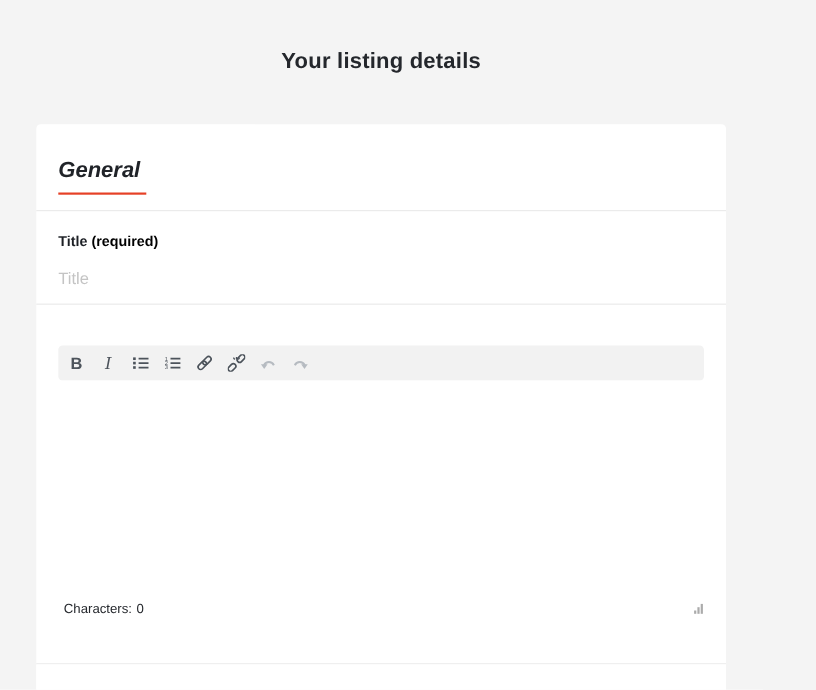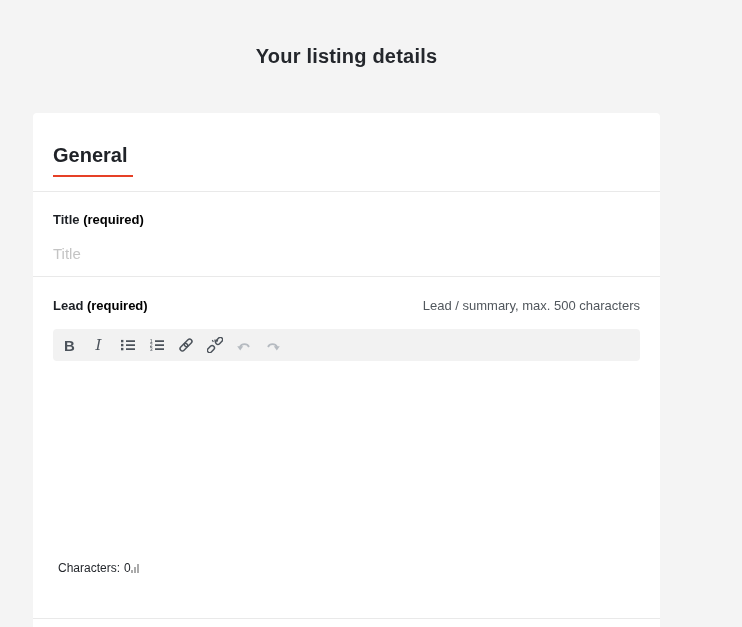--- a/index.html
+++ b/index.html
@@ -31,20 +31,21 @@
   }
   .section { padding: 0 20px; border-bottom: 1px solid #e9e9e9; }
 
   
   .section-general { padding-top: 30px; padding-bottom: 14px; }
   .general-heading {
     font-size: 20px;
     line-height: 24px;
     font-weight: bold;
     color: #202328;
+    font-style: italic;
   }
   .accent-underline {
     width: 80px; height: 2px;
     background: #e64026;
     margin-top: 8px;
   }
 
   
   .field-label-row {
     display: flex; justify-content: space-between; align-items: baseline;
@@ -98,21 +99,21 @@
     font-family: "DejaVu Serif", serif;
     font-style: italic; font-size: 15px; color: #4c535b;
   }
   .editor-content {
     height: 193px;
     background: #ffffff;
     cursor: text;
   }
   .editor-statusbar {
     height: 28px;
-    display: flex; align-items: center; 
+    display: flex; align-items: center; justify-content: space-between;
   }
   .char-counter {
     font-size: 12px; color: #24272c; padding-left: 5px;
     display: flex; gap: 4px;
   }
   .resize-grip {
     display: flex; align-items: flex-end; gap: 1px;
     padding-right: 1px; cursor: nwse-resize;
   }
   .resize-grip .bar { width: 2px; background: #ababab; }
@@ -140,27 +141,20 @@
     <div class="field-label-row">
       <div class="field-label">
         <span>Title</span>
         <span class="required-flag">(required)</span>
       </div>
     </div>
     <input class="title-input" type="text" placeholder="Title" style="">
   </div>
 
   <div class="section section-lead-field">
-    <div class="field-label-row">
-      <div class="field-label">
-        <span>Lead</span>
-        <span class="required-flag">(required)</span>
-      </div>
-      <div class="field-hint">Lead / summary, max. 500 characters</div>
-    </div>
 
     <div class="editor">
       <div class="editor-toolbar">
 
         <button class="tb-btn">
           <span class="glyph-bold">B</span>
         </button>
 
         <button class="tb-btn">
           <span class="glyph-italic">I</span>

